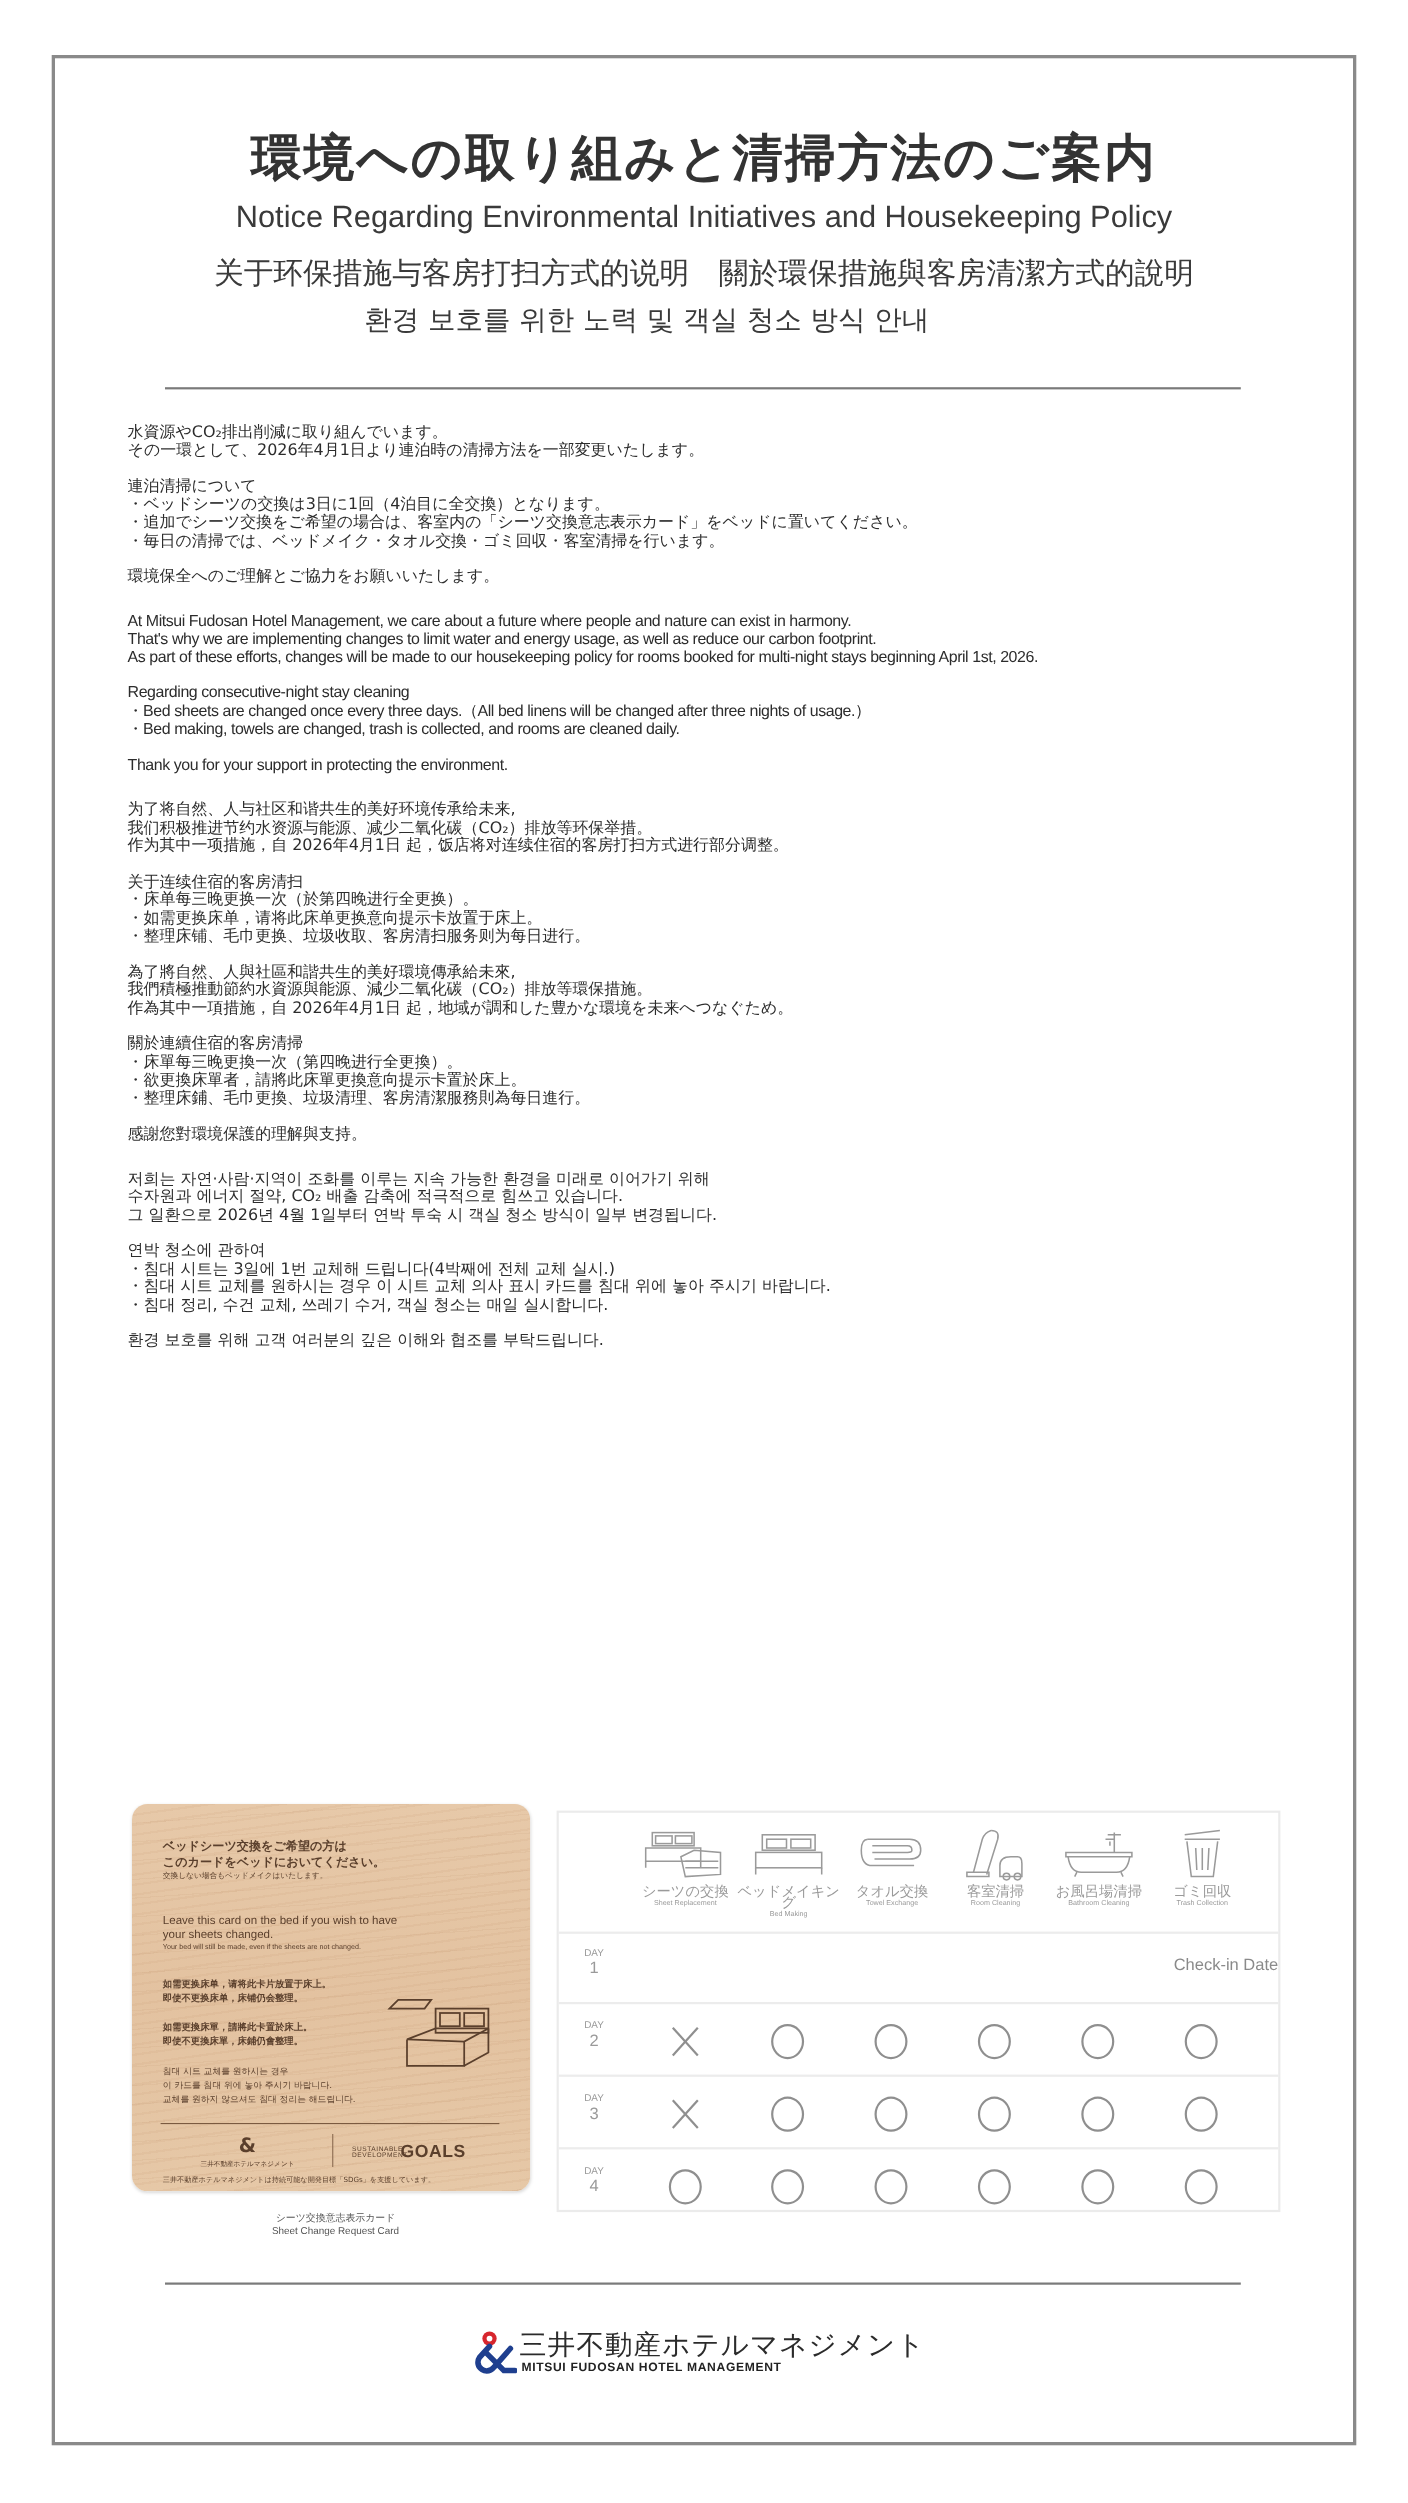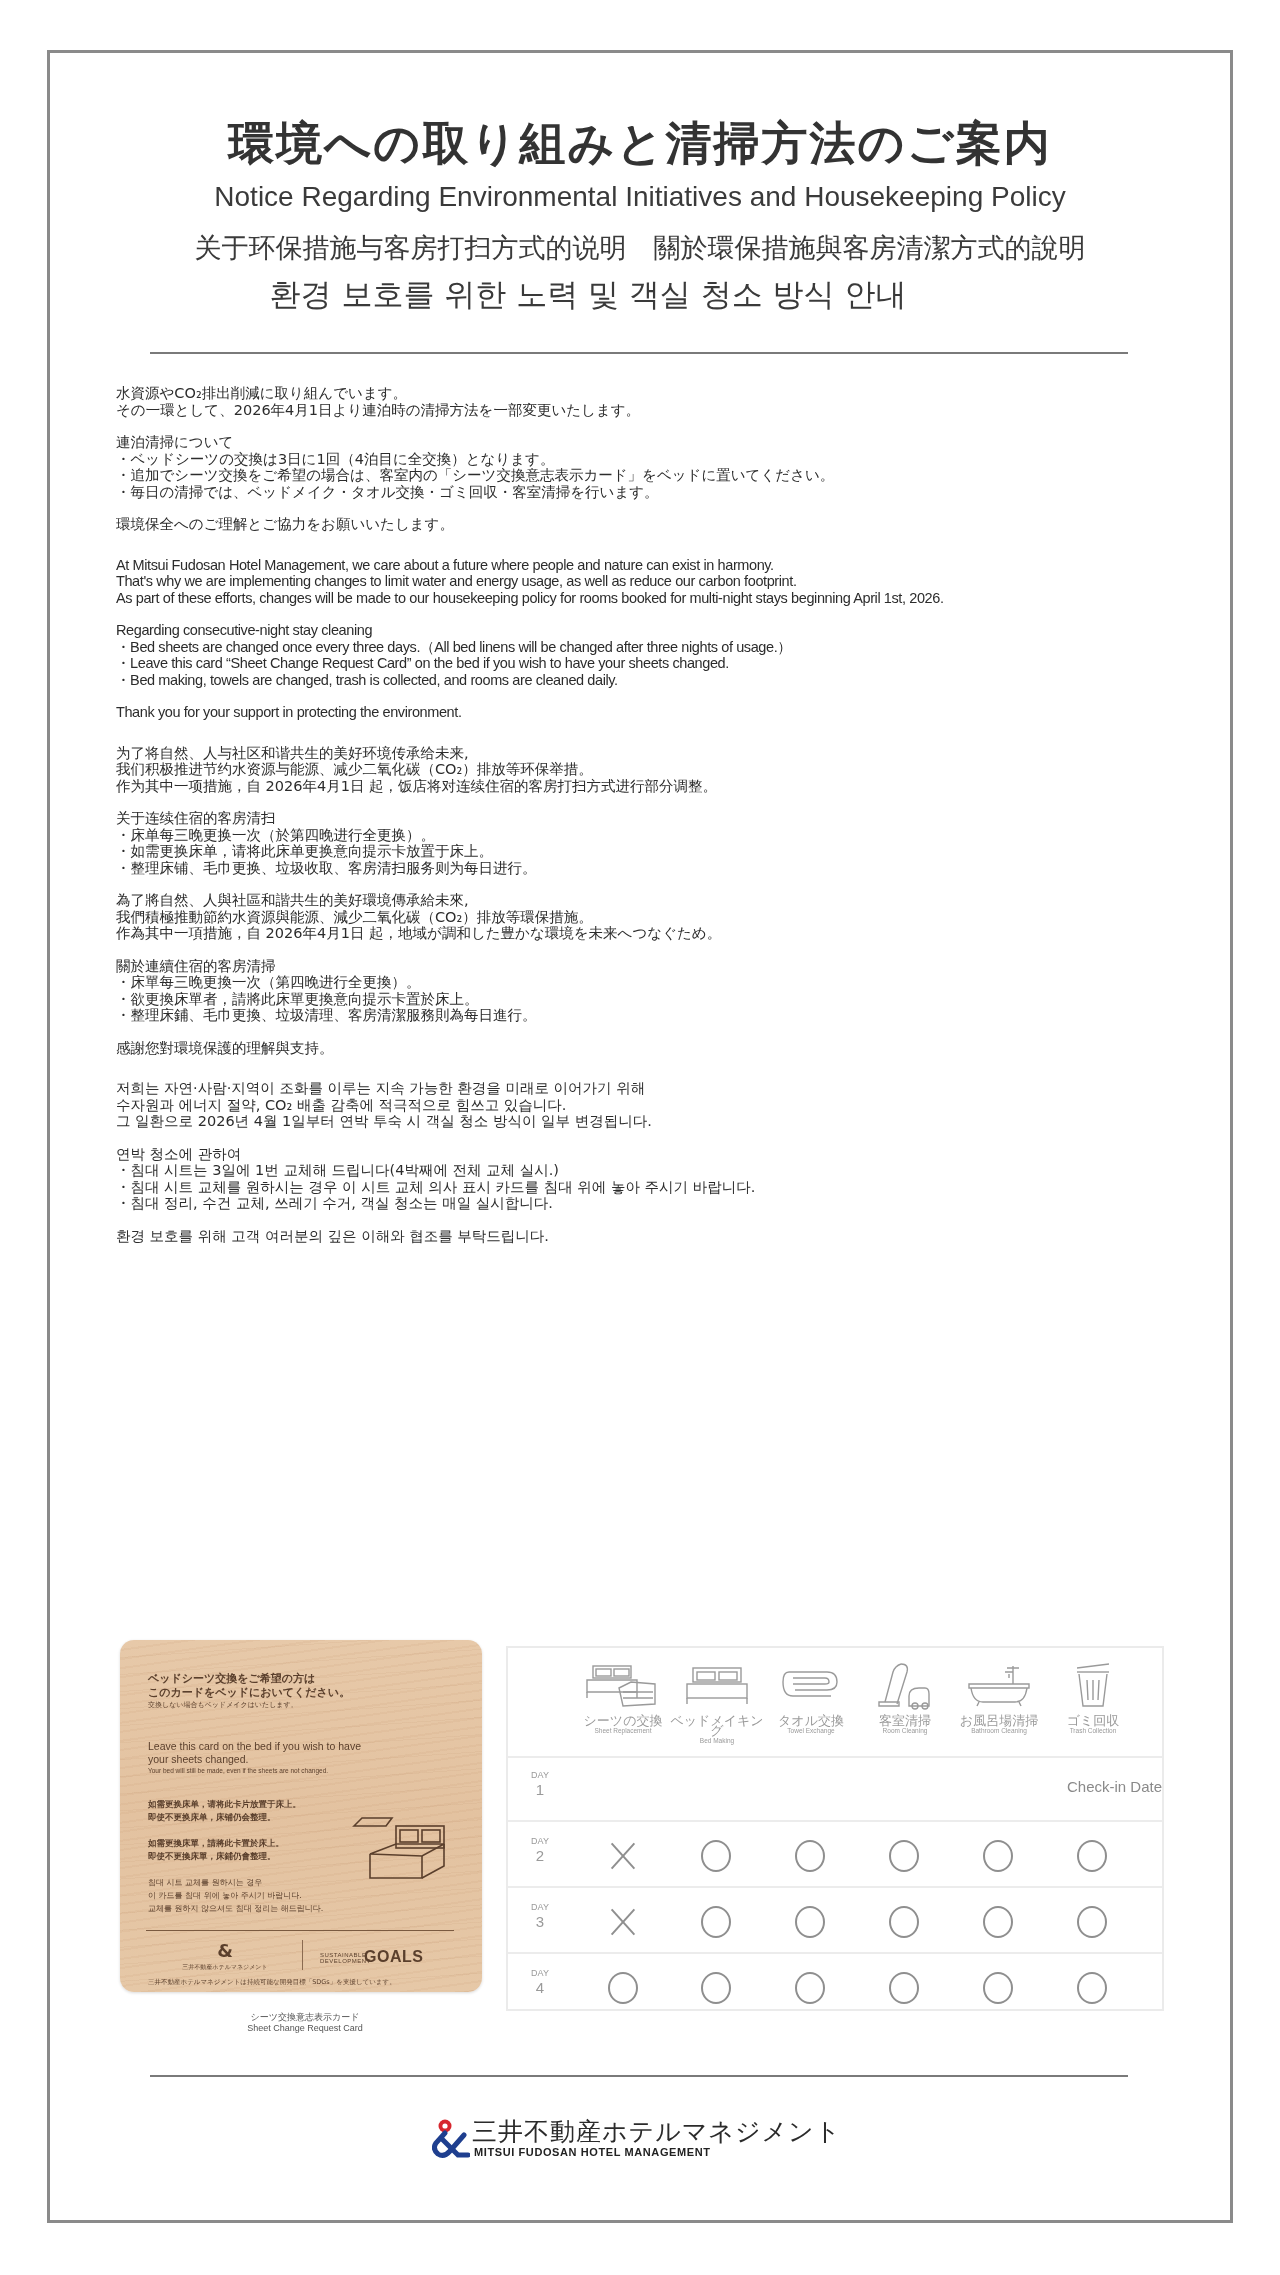--- a/index.html
+++ b/index.html
@@ -18,21 +18,21 @@
   .title-en {
     position: absolute; left: 0; width: 1280px; top: 181px; text-align: center;
     font-family: "Liberation Sans", sans-serif; font-size: 28px; color: #3a3a3a;
   }
   .title-zh {
     position: absolute; left: 0; width: 1280px; top: 230px; text-align: center;
     font-size: 27px; color: #3a3a3a; white-space: pre;
   }
   .title-ko {
     position: absolute; left: 0; width: 1176px; top: 274px; text-align: center;
-    font-size: 31px; color: #3a3a3a;
+    font-size: 25px; color: #3a3a3a;
   }
 
   .divider {
     position: absolute; left: 150px; width: 978px; height: 2px; background: #7a7a7a;
   }
 
   .body {
     position: absolute; left: 116px; top: 385px; width: 1060px;
     font-size: 14.5px; line-height: 16.5px; color: #2c2c2c;
   }
@@ -138,21 +138,20 @@
   </div>
 
   <div class="block en">
     <div class="line">At Mitsui Fudosan Hotel Management, we care about a future where people and nature can exist in harmony.</div>
     <div class="line">That's why we are implementing changes to limit water and energy usage, as well as reduce our carbon footprint.</div>
     <div class="line wrap">As part of these efforts, changes will be made to our housekeeping policy for rooms booked for multi-night stays beginning April 1st, 2026.</div>
   </div>
   <div class="block en">
     <div class="line">Regarding consecutive-night stay cleaning</div>
     <div class="line bullet">Bed sheets are changed once every three days.（All bed linens will be changed after three nights of usage.）</div>
-    <div class="line bullet">Leave this card “Sheet Change Request Card”  on the bed if you wish to have your sheets changed.</div>
     <div class="line bullet">Bed making, towels are changed, trash is collected, and rooms are cleaned daily.</div>
   </div>
   <div class="block en" style="margin-bottom:24px">
     <div class="line">Thank you for your support in protecting the environment.</div>
   </div>
 
   <div class="block">
     <div class="line">为了将自然、人与社区和谐共生的美好环境传承给未来,</div>
     <div class="line">我们积极推进节约水资源与能源、减少二氧化碳（CO₂）排放等环保举措。</div>
     <div class="line">作为其中一项措施，自 2026年4月1日 起，饭店将对连续住宿的客房打扫方式进行部分调整。</div>

